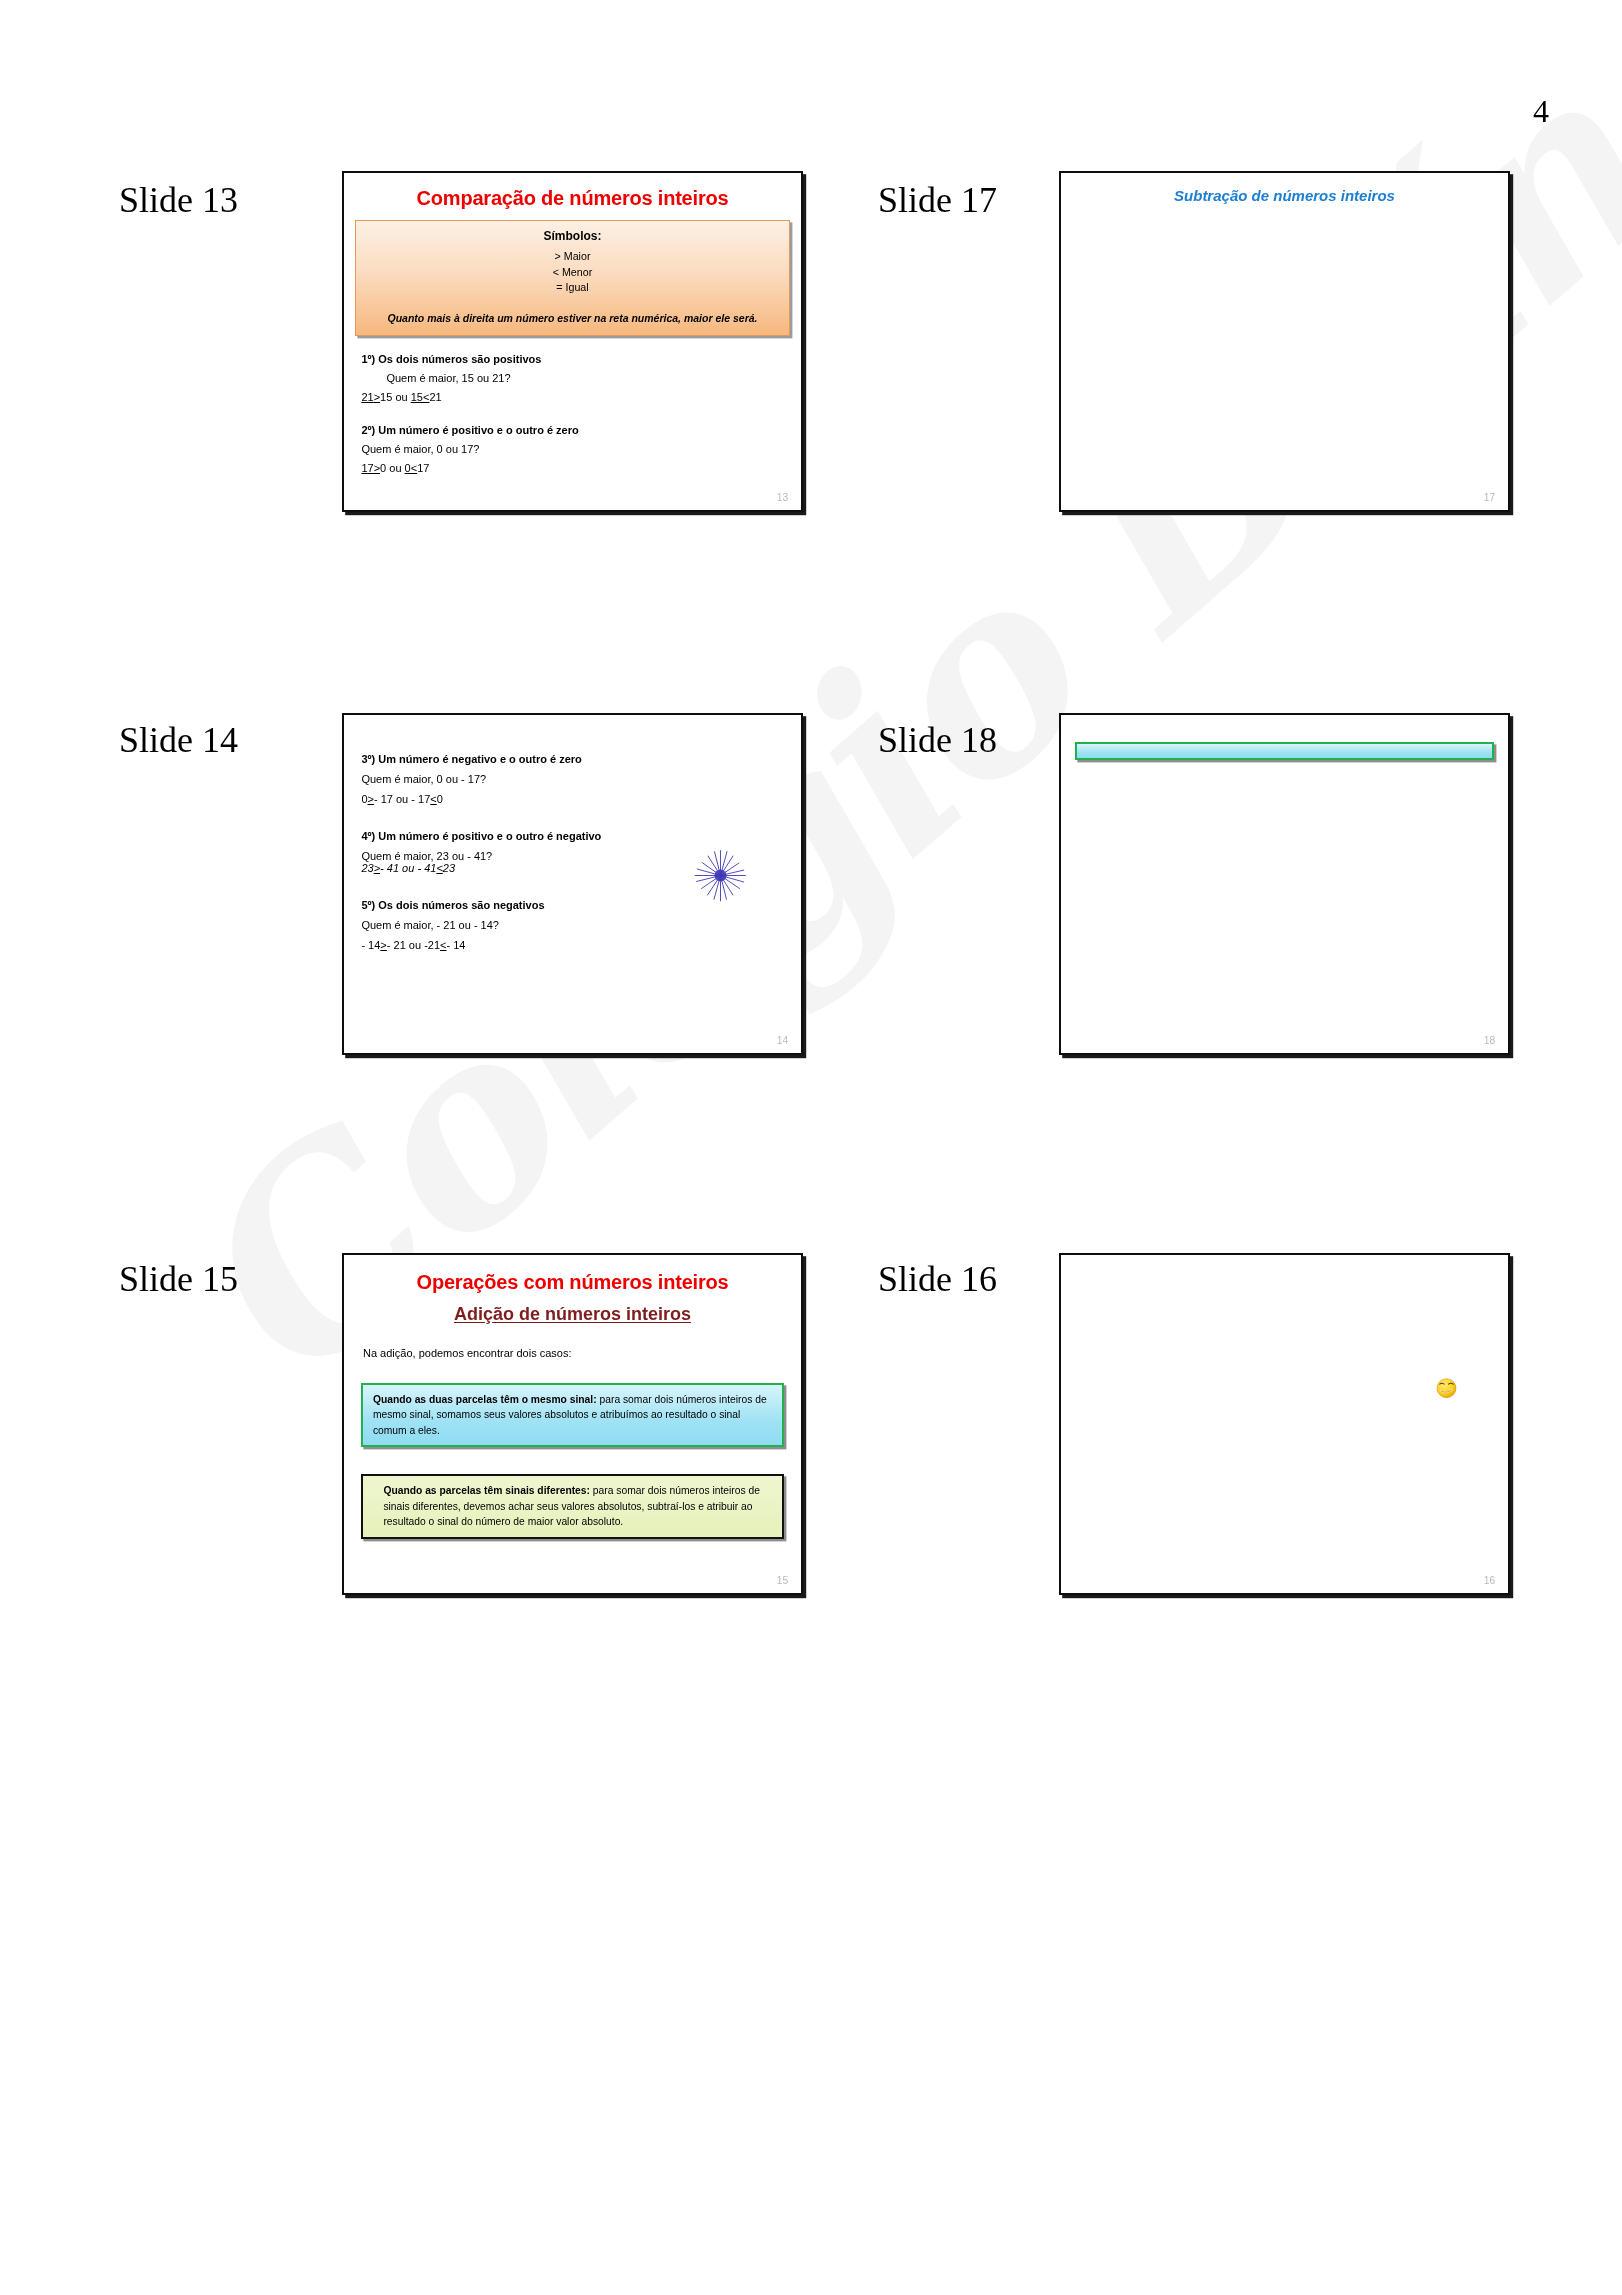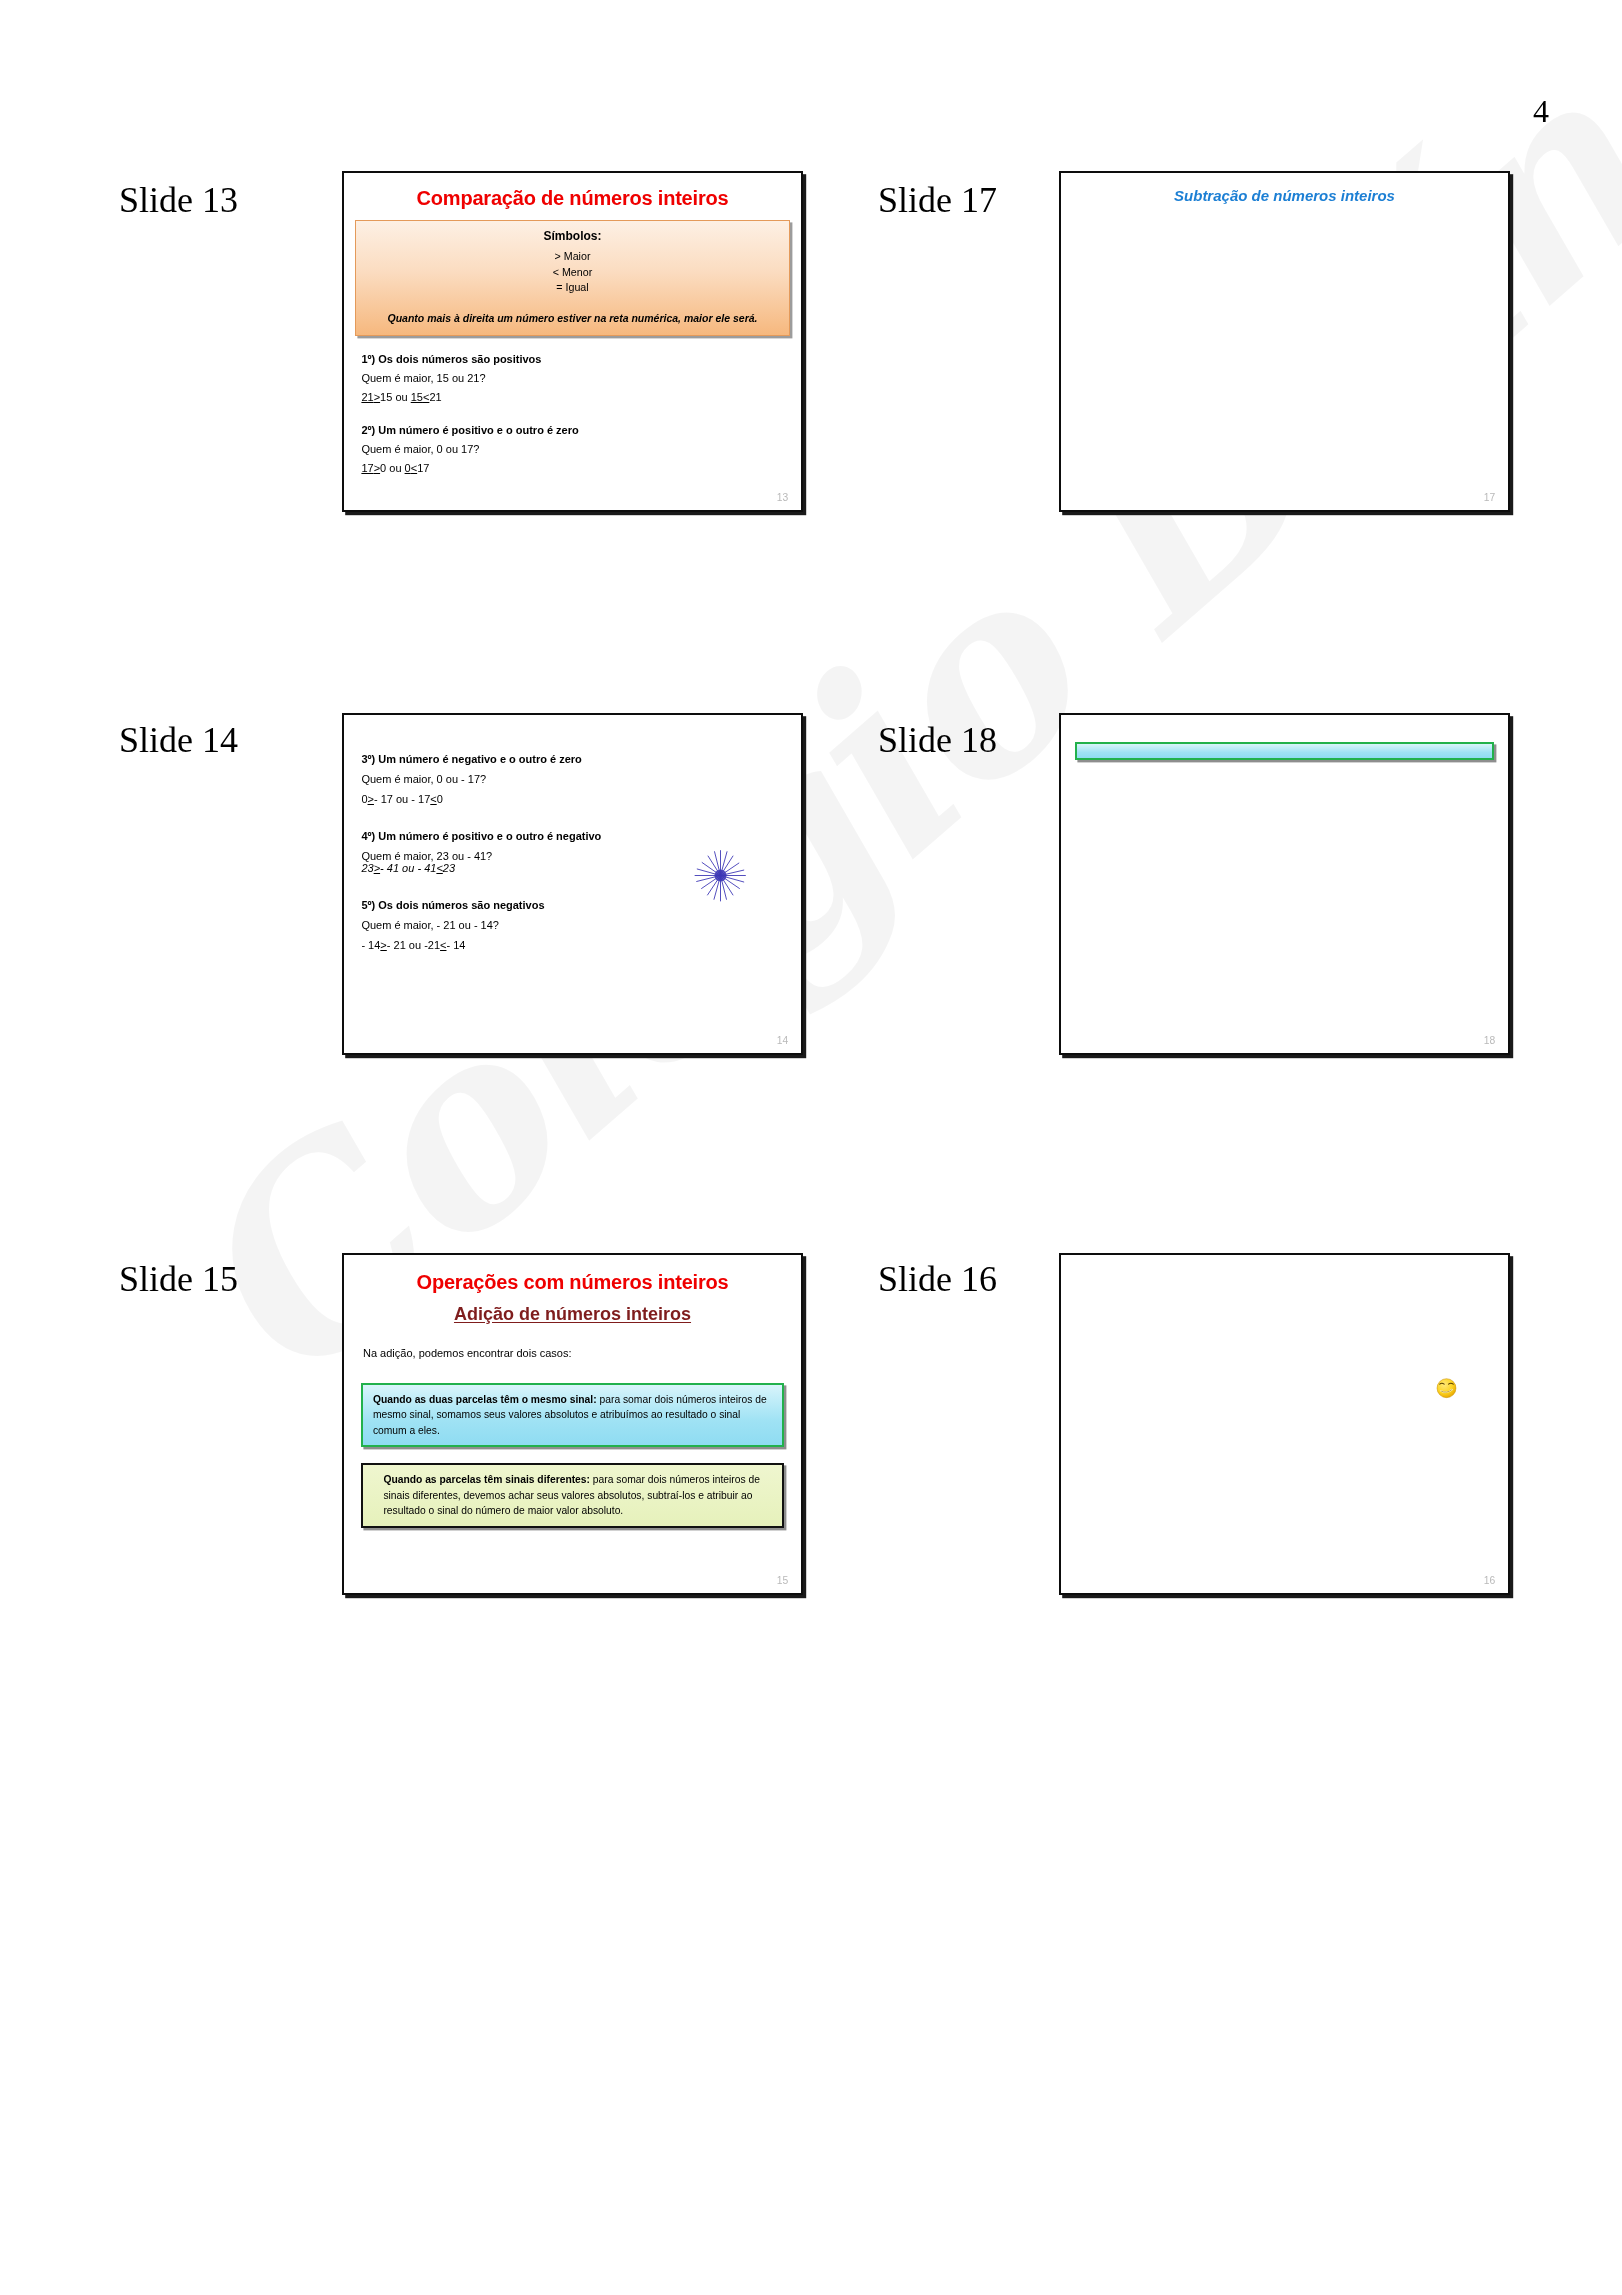--- a/index.html
+++ b/index.html
@@ -145,21 +145,21 @@
     <div class="sym-box">
       <div class="sym-h">Símbolos:</div>
       <div class="sym-r">&gt; Maior</div>
       <div class="sym-r">&lt; Menor</div>
       <div class="sym-r">= Igual</div>
       <div class="sym-foot">Quanto mais à direita um número estiver na reta numérica, maior ele será.</div>
     </div>
 
     <div style="padding:17.4px 11px 0 17.4px;">
       <div class="q-head">1º) Os dois números são positivos</div>
-      <div class="q-line" style="margin-top:7.1px;">Quem é maior, 15 ou 21?</div>
+      <div class="q-line" style="margin-top:7.1px;margin-left:25px;">Quem é maior, 15 ou 21?</div>
       <div class="q-line ineq" style="margin-top:7.1px;">
         <u><span>21</span><span>&gt;</span></u><span>15</span>
         <span>ou</span>
         <u><span>15</span><span>&lt;</span></u><span>21</span>
       </div>
 
       <div class="q-head" style="margin-top:20.6px;">2º) Um número é positivo e o outro é zero</div>
       <div class="q-line" style="margin-top:7.1px;">Quem é maior, 0 ou 17?</div>
       <div class="q-line ineq" style="margin-top:7.1px;">
         <u><span>17</span><span>&gt;</span></u><span>0</span>
@@ -285,21 +285,21 @@
     <div class="s-title-green" style="margin-top:9.5px;">Adição de números inteiros</div>
 
     <div style="padding:20.6px 16px 0 19px;">
       <div class="body-txt">Na adição, podemos encontrar dois casos:</div>
     </div>
 
     <div style="padding:20.6px 17.4px 0 17.4px;">
       <div class="callout-cyan">
         <b>Quando as duas parcelas têm o mesmo sinal:</b><span> para somar dois números inteiros de mesmo sinal, somamos seus valores absolutos e atribuímos ao resultado o sinal comum a eles.</span>
       </div>
-      <div class="callout-olive" style="margin-top:16px;padding-left:20px;">
+      <div class="callout-olive" style="margin-top:27px;padding-left:20px;">
         <b>Quando as parcelas têm sinais diferentes:</b><span> para somar dois números inteiros de sinais diferentes, devemos achar seus valores absolutos, subtraí-los e atribuir ao resultado o sinal do número de maior valor absoluto.</span>
       </div>
     </div>
     <div class="snum">15</div>
   </div>
 
   <div class="slide-label" style="left:878px; top:1258px;">Slide 16</div>
   <div class="slide-frame" style="left:1059px; top:1253px; width:451px; height:342px;text-align:center;">
 
     <svg class="smiley" style="left:372px; top:119px;" width="27" height="27" viewBox="0 0 40 40">

